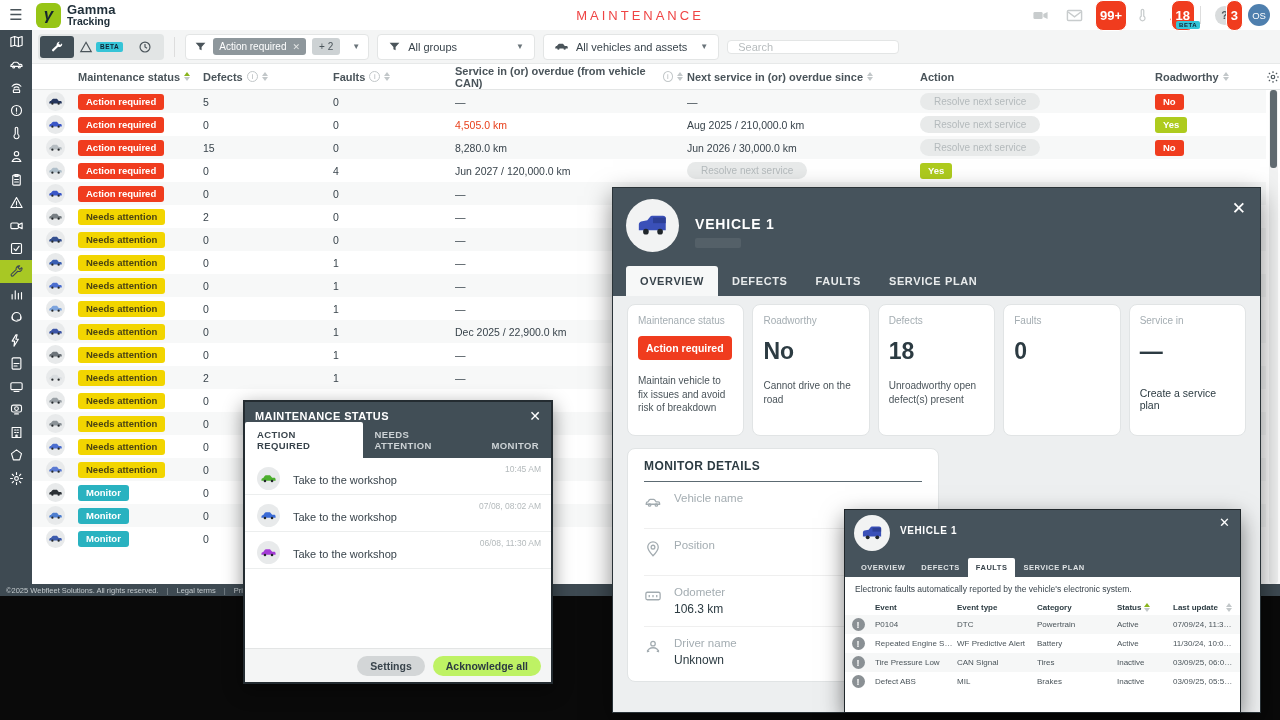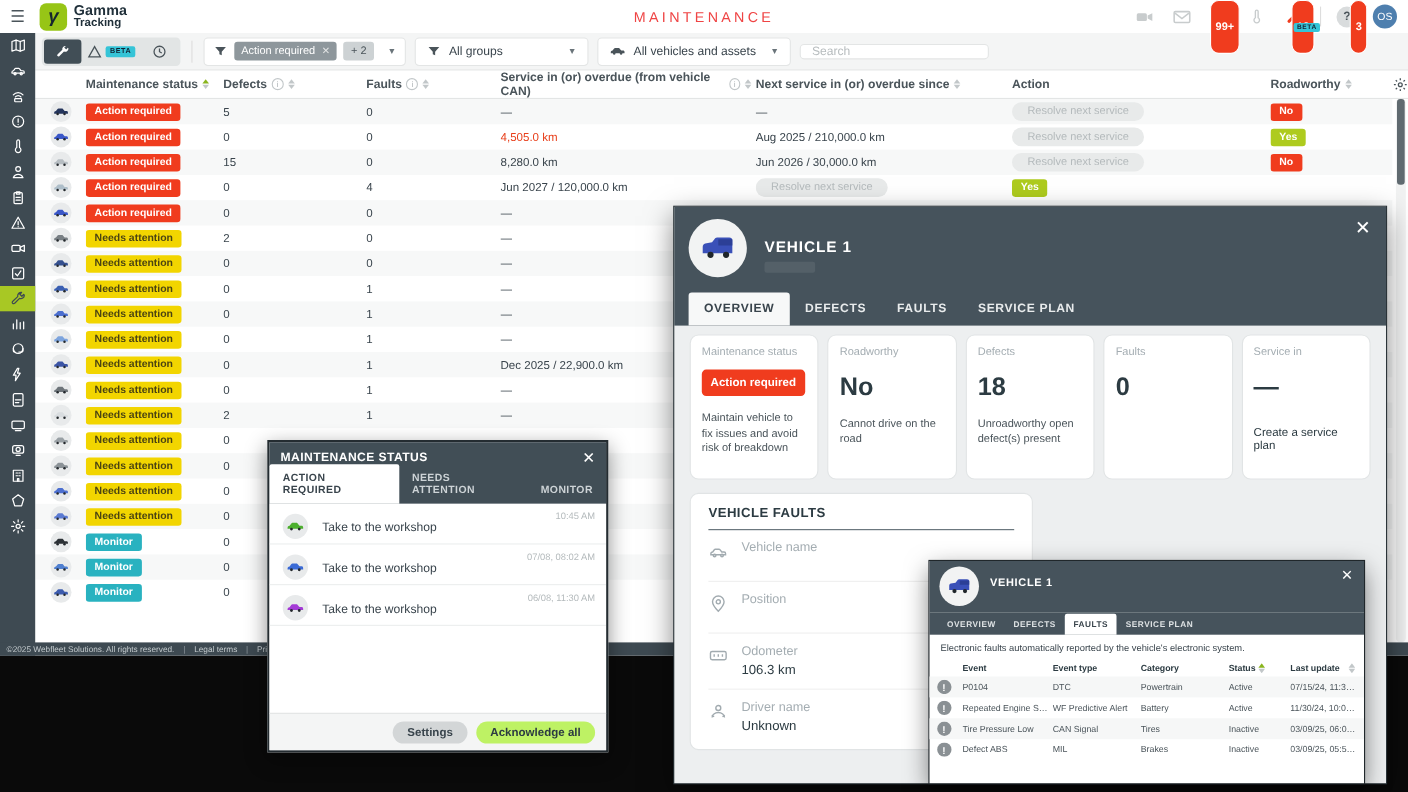--- a/index.html
+++ b/index.html
@@ -12,22 +12,22 @@
   .hamburger{width:32px;text-align:center;font-size:15px;color:#4a545a;cursor:pointer;}
   .logo{display:flex;align-items:center;gap:6px;margin-left:4px;}
   .logo-box{width:25px;height:25px;border-radius:6px;background:#97c516;display:flex;align-items:center;justify-content:center;
             font-size:17px;font-weight:bold;color:#15262e;font-style:italic;}
   .logo-text{line-height:1;}
   .logo-text .l1{font-size:13px;font-weight:bold;color:#20303a;letter-spacing:.2px;}
   .logo-text .l2{font-size:10.5px;font-weight:bold;color:#20303a;}
   .page-title{position:absolute;left:0;right:0;text-align:center;font-size:13px;letter-spacing:3px;color:#ef4444;}
   .top-icons{margin-left:auto;display:flex;align-items:center;gap:14px;padding-right:10px;position:relative;z-index:2;}
   .tico{position:relative;width:20px;height:18px;display:flex;align-items:center;justify-content:center;}
-  .nbadge{position:absolute;top:-6px;right:-9px;background:#f03c1e;color:#fff;font-size:10px;font-weight:bold;
-          border-radius:8px;padding:18px 4px;border:1px solid #fff;}
+  .nbadge{position:absolute;top:-6px;right:-9px;background:#f03c1e;color:#fff;font-size:13px;font-weight:bold;
+          border-radius:8px;padding:7px 4px;border:1px solid #fff;}
   .beta-mini{position:absolute;bottom:-5px;right:-14px;background:#35c4d7;color:#123;font-size:6px;font-weight:bold;
              padding:1px 3px;border-radius:2px;letter-spacing:.5px;}
   .vsep{width:1px;height:18px;background:#ddd;}
   .help-circle{width:19px;height:19px;border-radius:50%;background:#d9dcdd;color:#4a545a;font-weight:bold;font-size:11px;
                display:flex;align-items:center;justify-content:center;position:relative;}
   .avatar-os{width:22px;height:22px;border-radius:50%;background:#4e7fae;color:#fff;font-size:9.5px;font-weight:normal;
              display:flex;align-items:center;justify-content:center;}
   
   .sidebar{position:absolute;left:0;top:30px;width:32px;height:566px;background:#3e4a52;z-index:4;}
   .side-item{width:32px;height:23px;display:flex;align-items:center;justify-content:center;cursor:pointer;}
@@ -983,21 +983,21 @@
             <div class="lbl">Faults</div>
             <div class="bigval">0</div>
           </div>
           <div class="card">
             <div class="lbl">Service in</div>
             <div class="bigval">—</div>
             <div class="linky">Create a service plan</div>
           </div>
         </div>
       <div class="vd-card">
-        <div class="vd-title">VEHICLE FAULTS</div>
+        <div class="vd-title">MONITOR DETAILS</div>
         <div>
             <div class="vd-row">
               <svg viewBox="0 0 24 24">
                 <path d="M3 14c0-1.5.8-2.3 2.2-2.3l2-2.7c.3-.4.7-.6 1.1-.6h4.6c.4 0 .8.2 1.1.5l2.2 2.8H19c1 0 1.8.8 1.8 1.8v1.5H3z" fill="none" stroke="#a2abb0" stroke-width="1.7"></path>
                 <circle cx="7.5" cy="16" r="1.6" fill="none" stroke="#a2abb0" stroke-width="1.7"></circle>
                 <circle cx="16.5" cy="16" r="1.6" fill="none" stroke="#a2abb0" stroke-width="1.7"></circle>
               </svg>
               <div>
                 <div class="vd-lbl">Vehicle name</div>
                 <div class="vd-spacer"></div>
@@ -1077,21 +1077,21 @@
     </div>
     <div>
         <div class="frow fgrid">
           <div class="fc">
             <span class="excl">!</span>
           </div>
           <div class="fc">P0104</div>
           <div class="fc">DTC</div>
           <div class="fc">Powertrain</div>
           <div class="fc">Active</div>
-          <div class="fc">07/15/24, 11:36 AM</div>
+          <div class="fc">07/09/24, 11:36 AM</div>
         </div>
         <div class="frow fgrid">
           <div class="fc">
             <span class="excl">!</span>
           </div>
           <div class="fc">Repeated Engine St...</div>
           <div class="fc">WF Predictive Alert</div>
           <div class="fc">Battery</div>
           <div class="fc">Active</div>
           <div class="fc">11/30/24, 10:03 PM</div>

